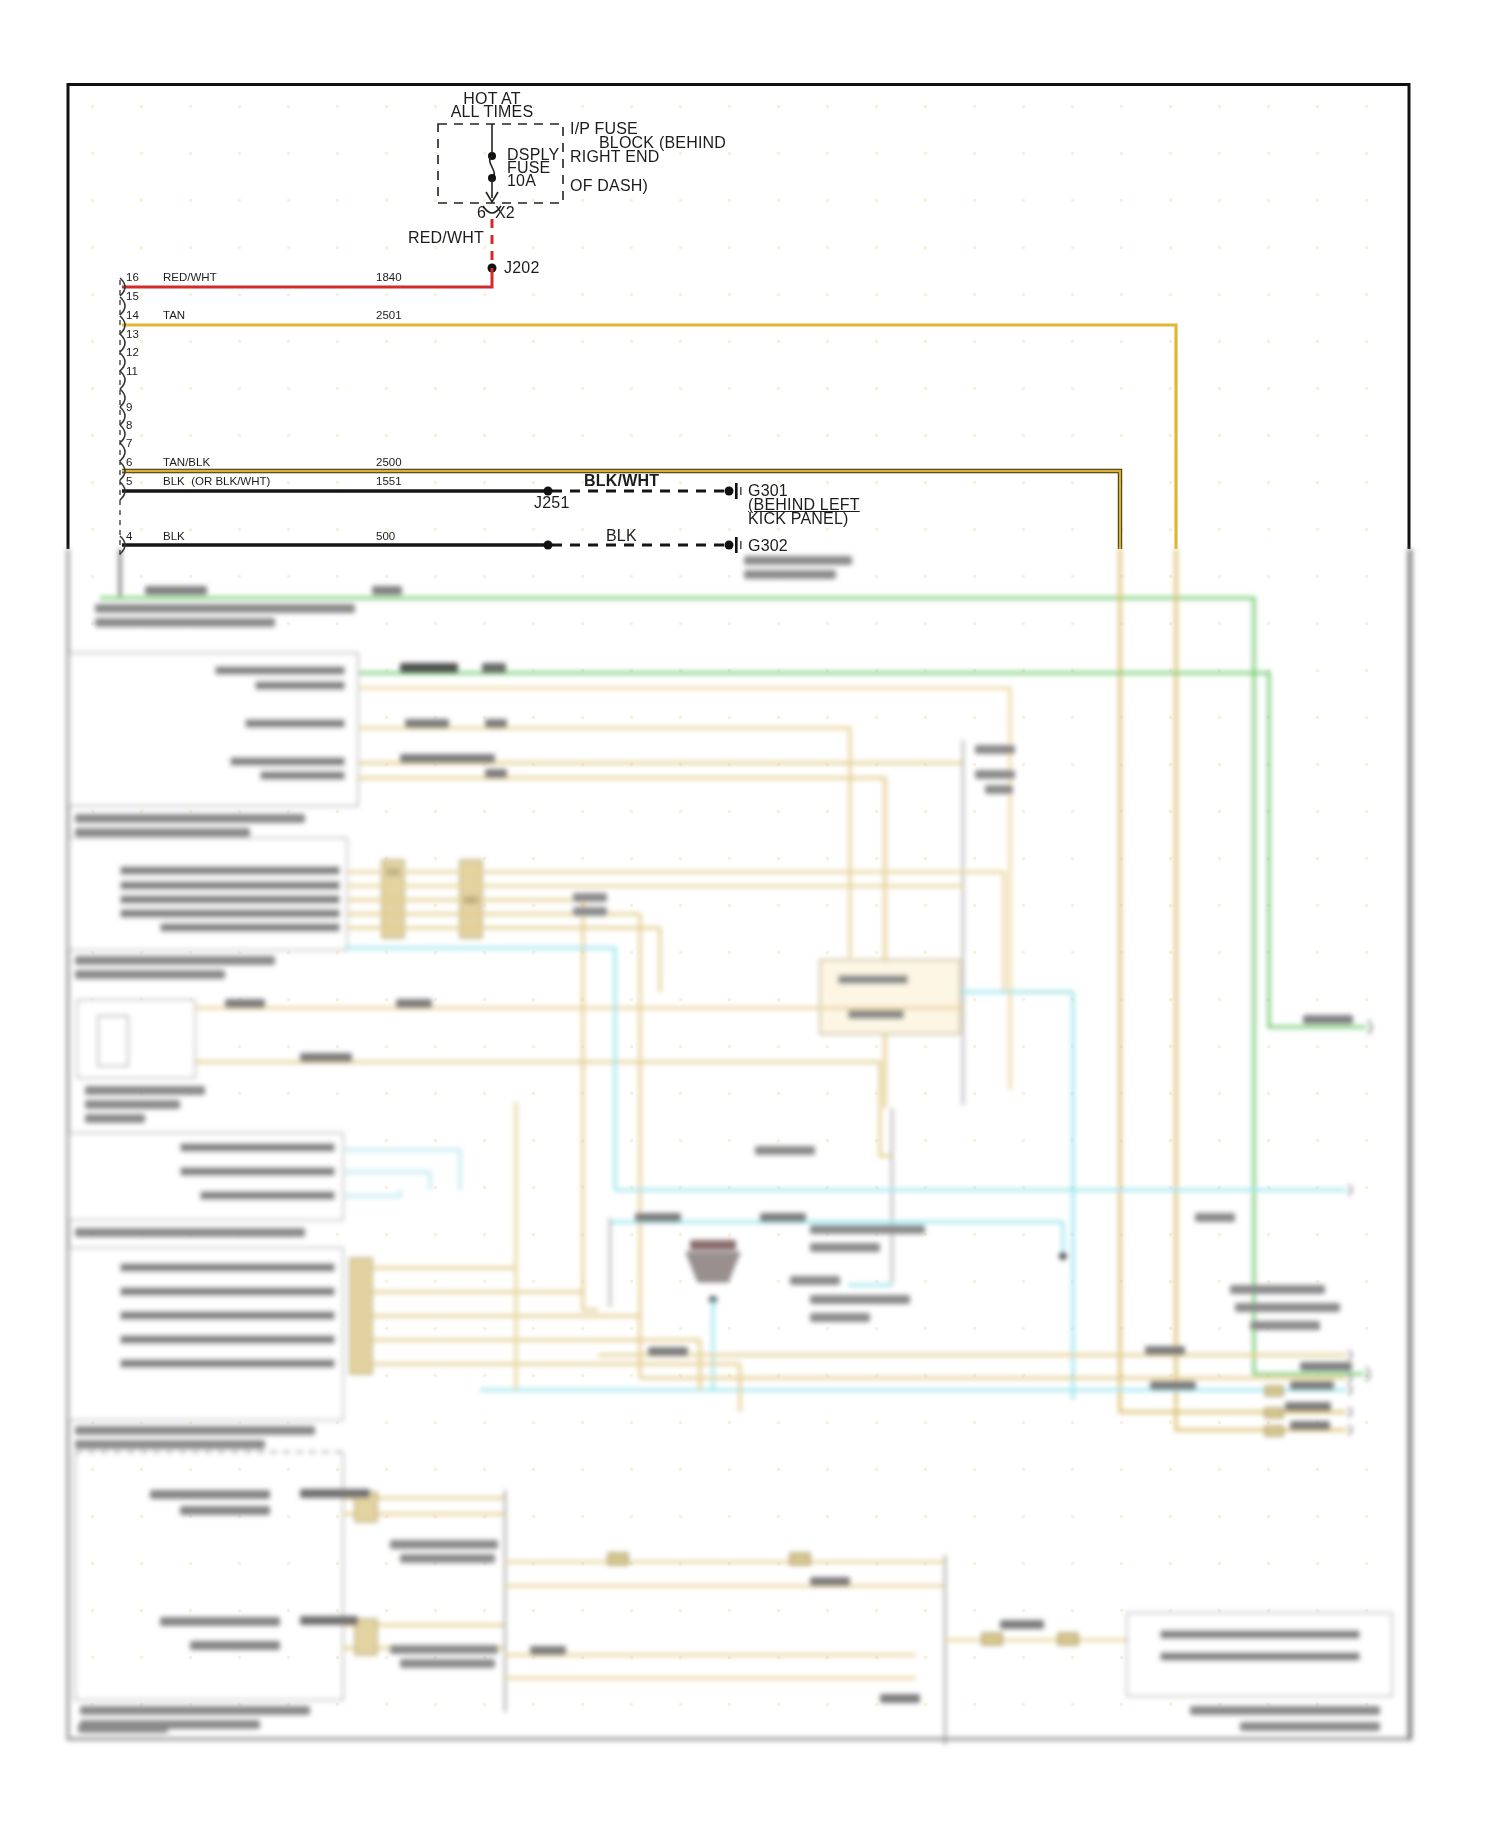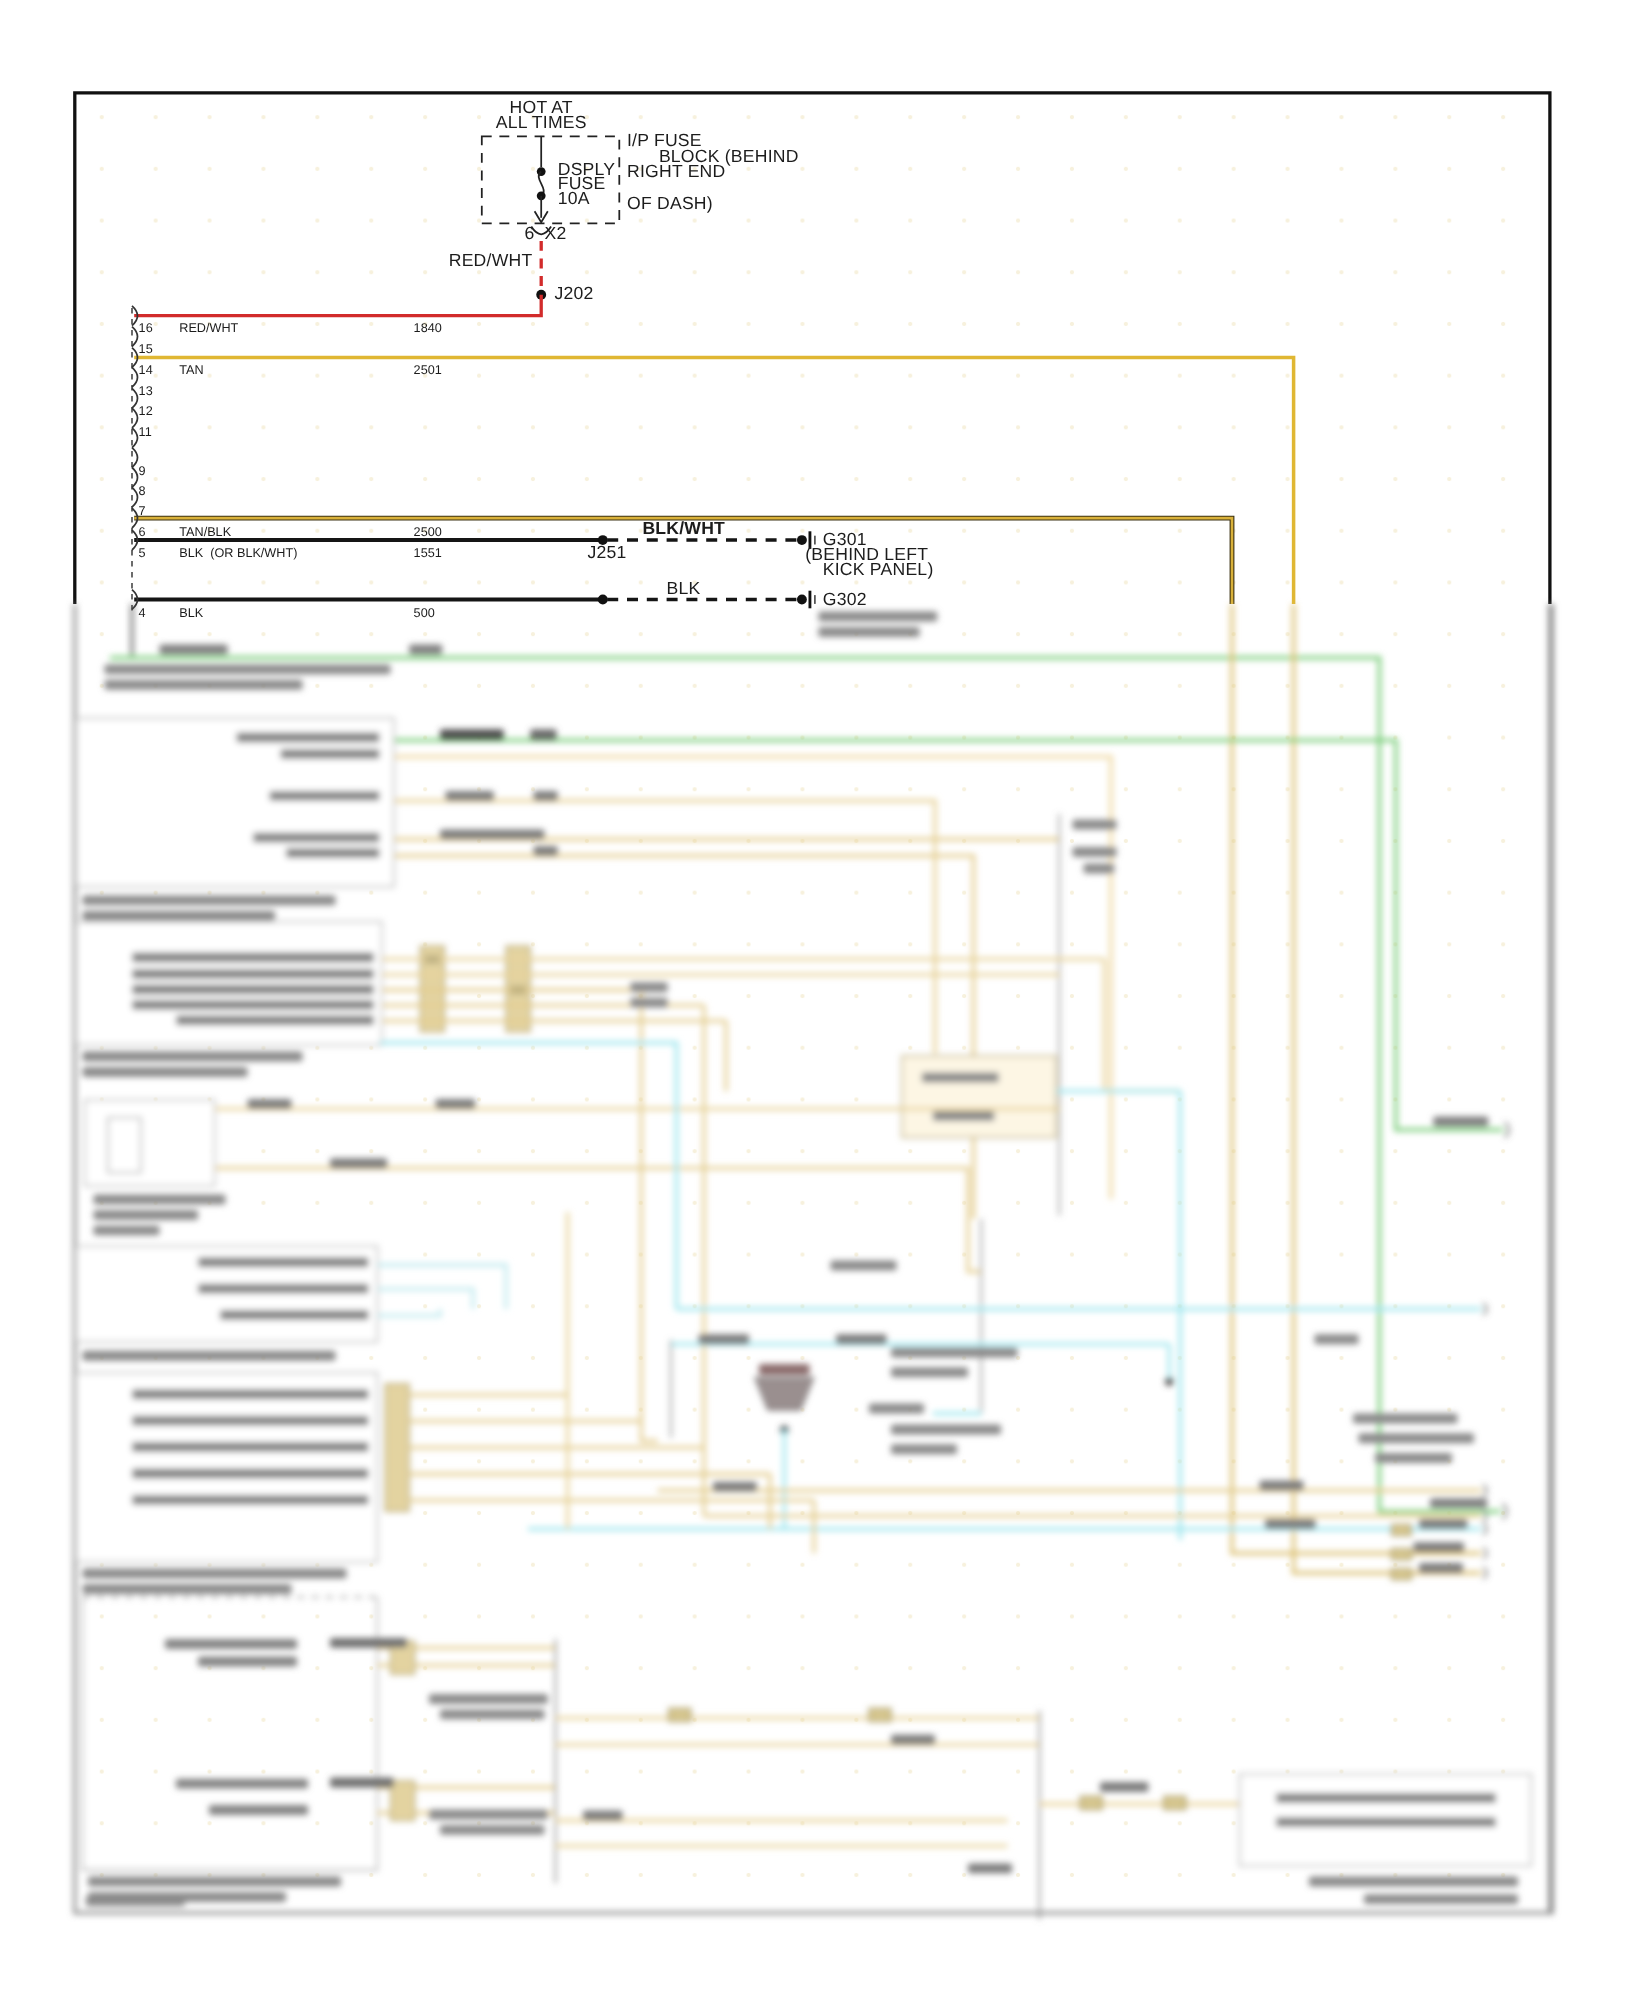--- a/index.html
+++ b/index.html
@@ -7,21 +7,21 @@
          font-family:"Liberation Sans", sans-serif;}
   #page-bg{position:absolute;left:68px;top:83px;width:1344px;height:1657px;background:#ffffff;
            background-image:radial-gradient(circle,#f7f1dd 1.5px,rgba(255,255,255,0) 2.2px);
            background-size:49px 47px;}
   svg{position:absolute;left:0;top:0;z-index:1;}
   .lbl{position:absolute;z-index:2;font-size:16px;line-height:14px;color:#1c1c1c;
        letter-spacing:.2px;white-space:pre;}
   .ctr{text-align:center;}
   .rgt{transform:translateX(-100%);}
   .pin-row{position:absolute;left:0;width:900px;height:14px;z-index:2;}
-  .pin-row span{position:absolute;font-size:11.5px;line-height:14px;color:#1c1c1c;white-space:pre;margin-top:22px;}
+  .pin-row span{position:absolute;font-size:11.5px;line-height:14px;color:#1c1c1c;white-space:pre;}
   .pn{left:126px;} .wc{left:163px;} .cn{left:376px;}
 </style>
 </head>
 <body>
 
 <div id="stage">
   <div id="page-bg"></div>
 
   <svg width="1500" height="1828" viewBox="0 0 1500 1828">
     <defs>
@@ -339,17 +339,17 @@
   </div>
   <div class="pin-row" style="top:529px;">
     <span class="pn">4</span>
     <span class="wc">BLK</span>
     <span class="cn">500</span>
   </div>
 
   <div class="lbl" style="left:584px;top:474px;font-weight:bold;">BLK/WHT</div>
   <div class="lbl" style="left:534px;top:496px;">J251</div>
   <div class="lbl" style="left:748px;top:484px;">G301</div>
-  <div class="lbl" style="left:732px;top:498px;">(BEHIND LEFT</div>
+  <div class="lbl" style="left:748px;top:498px;text-decoration:underline;">(BEHIND LEFT</div>
   <div class="lbl" style="left:748px;top:512px;">KICK PANEL)</div>
   <div class="lbl" style="left:606px;top:529px;">BLK</div>
   <div class="lbl" style="left:748px;top:539px;">G302</div>
 </div>
 
 </body></html>

